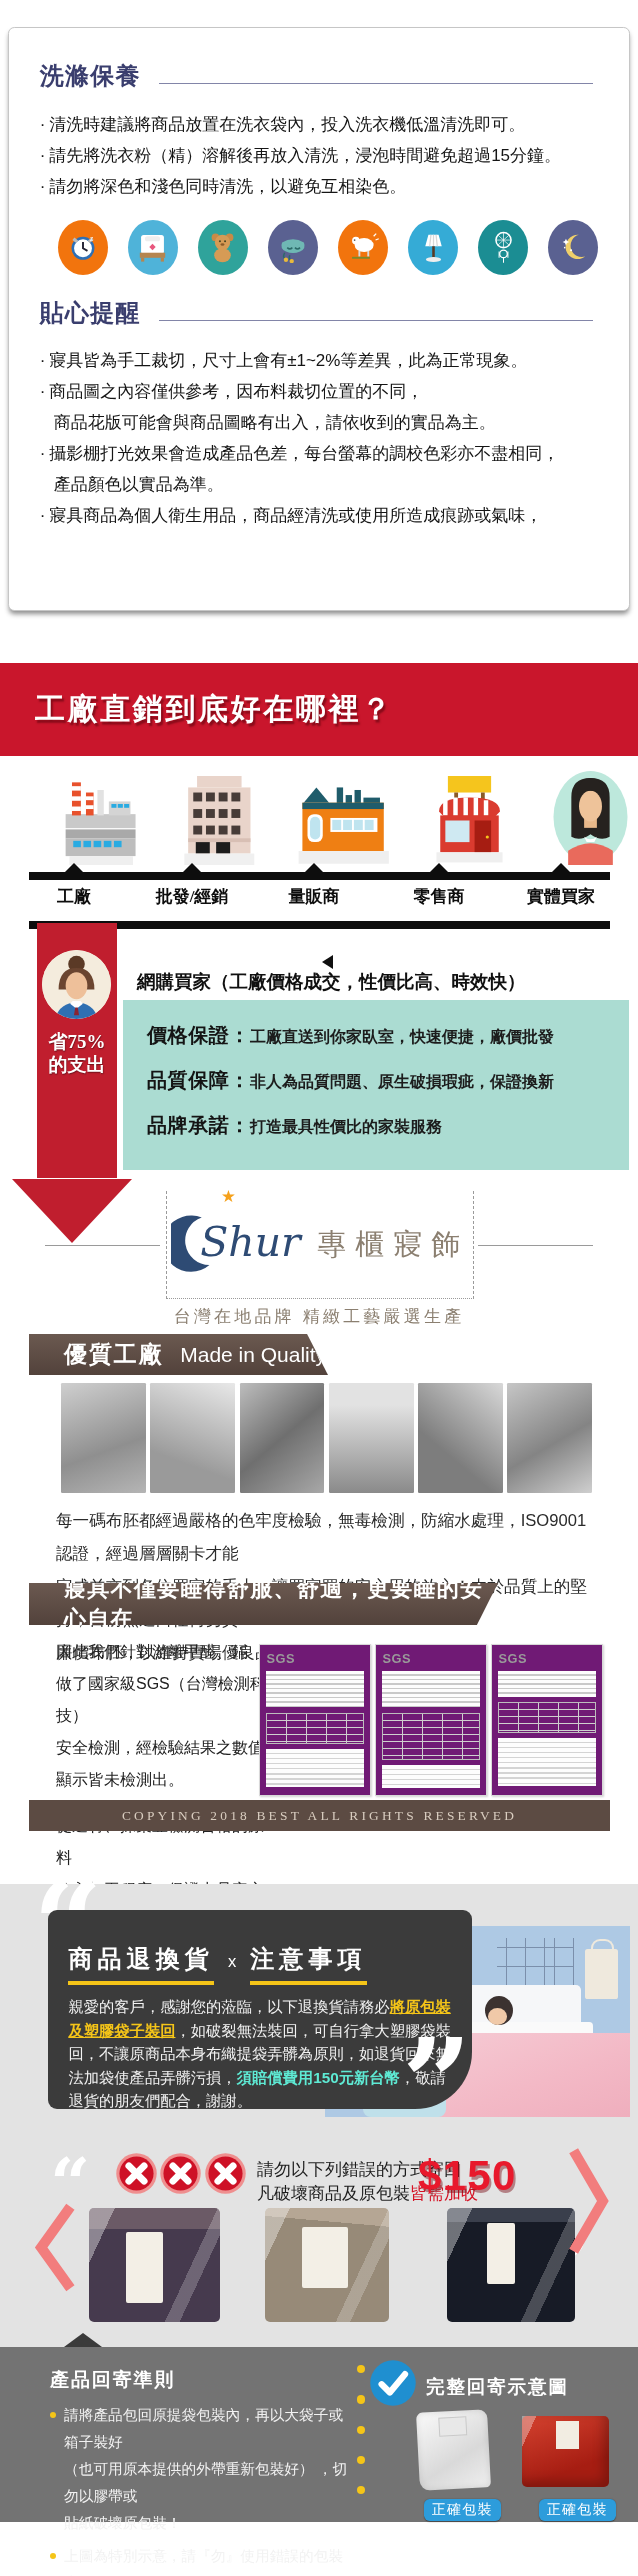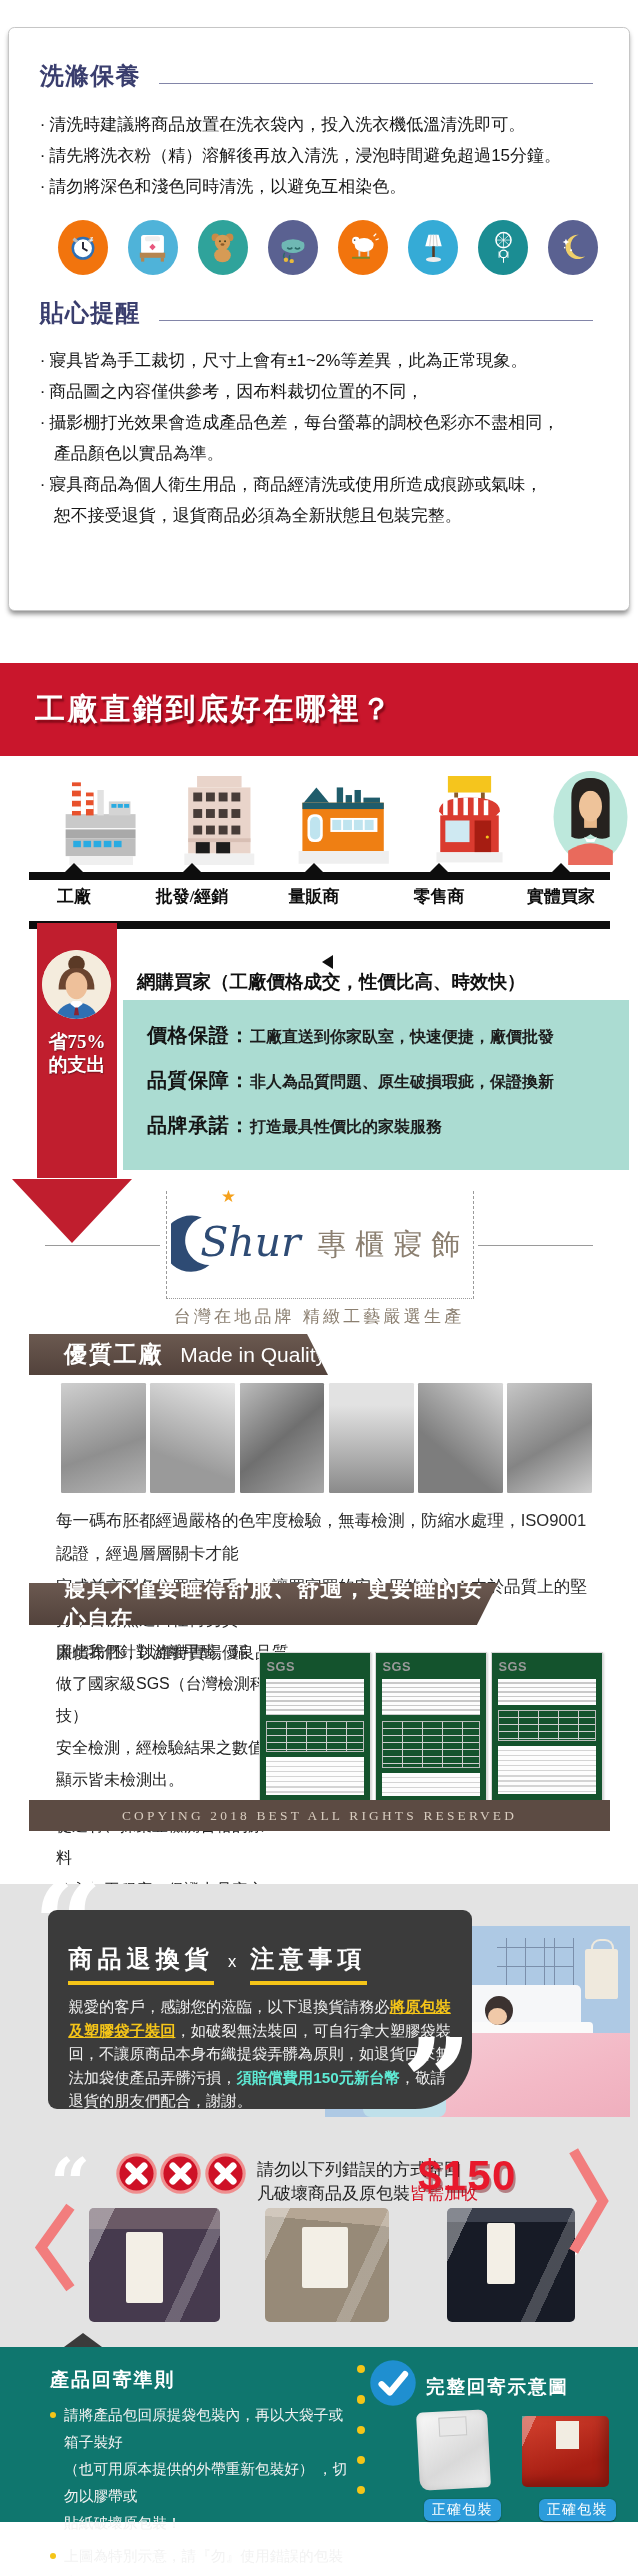--- a/index.html
+++ b/index.html
@@ -83,21 +83,21 @@
   .ph3{background:linear-gradient(140deg,#bdbdbd,#6f6f6f 50%,#a8a8a8);}
   .ph4{background:linear-gradient(180deg,#e2e2e2 20%,#8a8a8a);}
   .ph5{background:linear-gradient(220deg,#d8d8d8,#7d7d7d 65%);}
   .ph6{background:linear-gradient(150deg,#c6c6c6,#848484 55%,#cfcfcf);}
   .brand-para{position:absolute;left:56px;top:318px;width:536px;font-size:16.6px;line-height:33px;color:#2b2b2b;}
   .flag2{left:29px;top:397px;width:469px;height:42px;clip-path:polygon(0 0,100% 0,95.5% 100%,0 100%);padding-left:35px;box-sizing:border-box;}
   .flag2 .txt{font-size:22px;font-weight:bold;letter-spacing:1.3px;}
   .sgs-row{position:absolute;left:56px;top:450px;width:549px;height:153px;}
   .sgs-text{position:absolute;left:0;top:0;width:211px;font-size:16px;line-height:32px;color:#222;}
   .sgs-text .gap{height:14px;}
-  .cert{position:absolute;top:16px;width:112px;height:152px;background:#14532d;border:0.6px solid #d8d8d8;
+  .cert{position:absolute;top:8px;width:112px;height:152px;background:#701a75;border:0.6px solid #d8d8d8;
         box-shadow:0.6px 1.3px 1.9px rgba(0,0,0,.18);padding:6.4px 6.4px;box-sizing:border-box;}
   .cert-logo{font-size:12.8px;font-weight:bold;color:#9a9a9a;letter-spacing:0.6px;margin-bottom:5.1px;}
   .cert-lines{height:36px;background:repeating-linear-gradient(#fdfdfd 0 3.2px,#c9c9c9 3.2px 4.5px);margin-bottom:5.1px;}
   .cert-table{height:29px;border:0.6px solid #bdbdbd;
         background:repeating-linear-gradient(90deg,transparent 0 19px,#cfcfcf 19px 20px),
                    repeating-linear-gradient(transparent 0 6.4px,#cfcfcf 6.4px 7px);margin-bottom:5.1px;}
   .cert-lines2{height:38px;background:repeating-linear-gradient(#fdfdfd 0 3.8px,#d4d4d4 3.8px 5.1px);}
   .copy-bar{position:absolute;left:29px;top:614px;width:581px;height:31px;background:#5c4b43;
         display:flex;align-items:center;justify-content:center;}
   .copy-text{color:#d9cdc0;font-size:13.4px;letter-spacing:3.2px;font-family:"Liberation Serif","DejaVu Serif",serif;}
@@ -145,21 +145,21 @@
   .prod:after{content:"";position:absolute;inset:0;background:linear-gradient(115deg,rgba(255,255,255,.38) 0 14%,transparent 14% 70%,rgba(255,255,255,.22) 70% 78%,transparent 78%);}
   .prod .lbl{position:absolute;background:#f3efe6;border-radius:1.9px;}
   .prod1{left:89px;width:131px;background:linear-gradient(180deg,#6b5a66 0 18%,#463a4e 18% 100%);}
   .prod1 .lbl{left:37px;top:24px;width:37px;height:71px;}
   .prod2{left:265px;width:124px;background:linear-gradient(185deg,#b5a694 0 15%,#978a78 15% 100%);}
   .prod2 .lbl{left:37px;top:19px;width:46px;height:61px;}
   .prod3{left:447px;width:128px;background:linear-gradient(180deg,#3a3f4c 0 12%,#171b26 12% 100%);}
   .prod3 .lbl{left:40px;top:15.3px;width:28px;height:61px;}
 
   
-  .dark{height:175px;position:relative;background:#0f766e;}
+  .dark{height:175px;position:relative;background:#737373;}
   .dark-notch{position:absolute;left:64px;top:-14px;width:0;height:0;
         border-left:19px solid transparent;border-right:19px solid transparent;border-bottom:14px solid #3b3b3b;}
   .sb-title{position:absolute;left:50px;top:20.4px;font-size:19px;font-weight:bold;color:#fff;letter-spacing:1.9px;}
   .sb-list{position:absolute;left:50px;top:55px;width:300px;}
   .sb-item{position:relative;padding-left:14px;font-size:14.7px;line-height:27px;color:#f2f2f2;margin-bottom:6.4px;}
   .sb-item:before{content:"";position:absolute;left:0;top:9.6px;width:6.4px;height:6.4px;border-radius:50%;background:#f5c518;}
   .dot-col{position:absolute;left:357px;top:18px;display:flex;flex-direction:column;gap:22px;}
   .dot-col i{width:8.3px;height:8.3px;border-radius:50%;background:#f5c518;}
   .check-wrap{position:absolute;left:369px;top:11.5px;width:48px;height:48px;}
   .sb-rtitle{position:absolute;left:426px;top:27px;font-size:18.5px;font-weight:bold;color:#fff;letter-spacing:1.9px;}
@@ -266,25 +266,25 @@
           </svg>
       </div>
     </div>
 
     <div class="sec-title-row">
       <span class="sec-title">貼心提醒</span>
       <span class="sec-rule"></span>
     </div>
     <div class="bullet"><span class="dot">·</span><span>寢具皆為手工裁切，尺寸上會有±1~2%等差異，此為正常現象。</span></div>
     <div class="bullet"><span class="dot">·</span><span>商品圖之內容僅供參考，因布料裁切位置的不同，</span>
-      </div>
+      <div class="cont">商品花版可能會與商品圖略有出入，請依收到的實品為主。</div></div>
     <div class="bullet"><span class="dot">·</span><span>攝影棚打光效果會造成產品色差，每台螢幕的調校色彩亦不盡相同，</span>
       <div class="cont">產品顏色以實品為準。</div></div>
     <div class="bullet"><span class="dot">·</span><span>寢具商品為個人衛生用品，商品經清洗或使用所造成痕跡或氣味，</span>
-      <div class="cont">恕不接受退貨，退貨商品必須為全新狀態且包裝完整。</div></div>
+      </div>
   </div>
 
   <div class="sp1"></div>
   <div class="redbar">
     <div class="redbar-title serif">工廠直銷到底好在哪裡？</div>
   </div>
 
   <div class="chain">
     <div class="chain-figs">
       <svg style="left:35px" width="77" height="89" viewBox="0 0 120 140">

